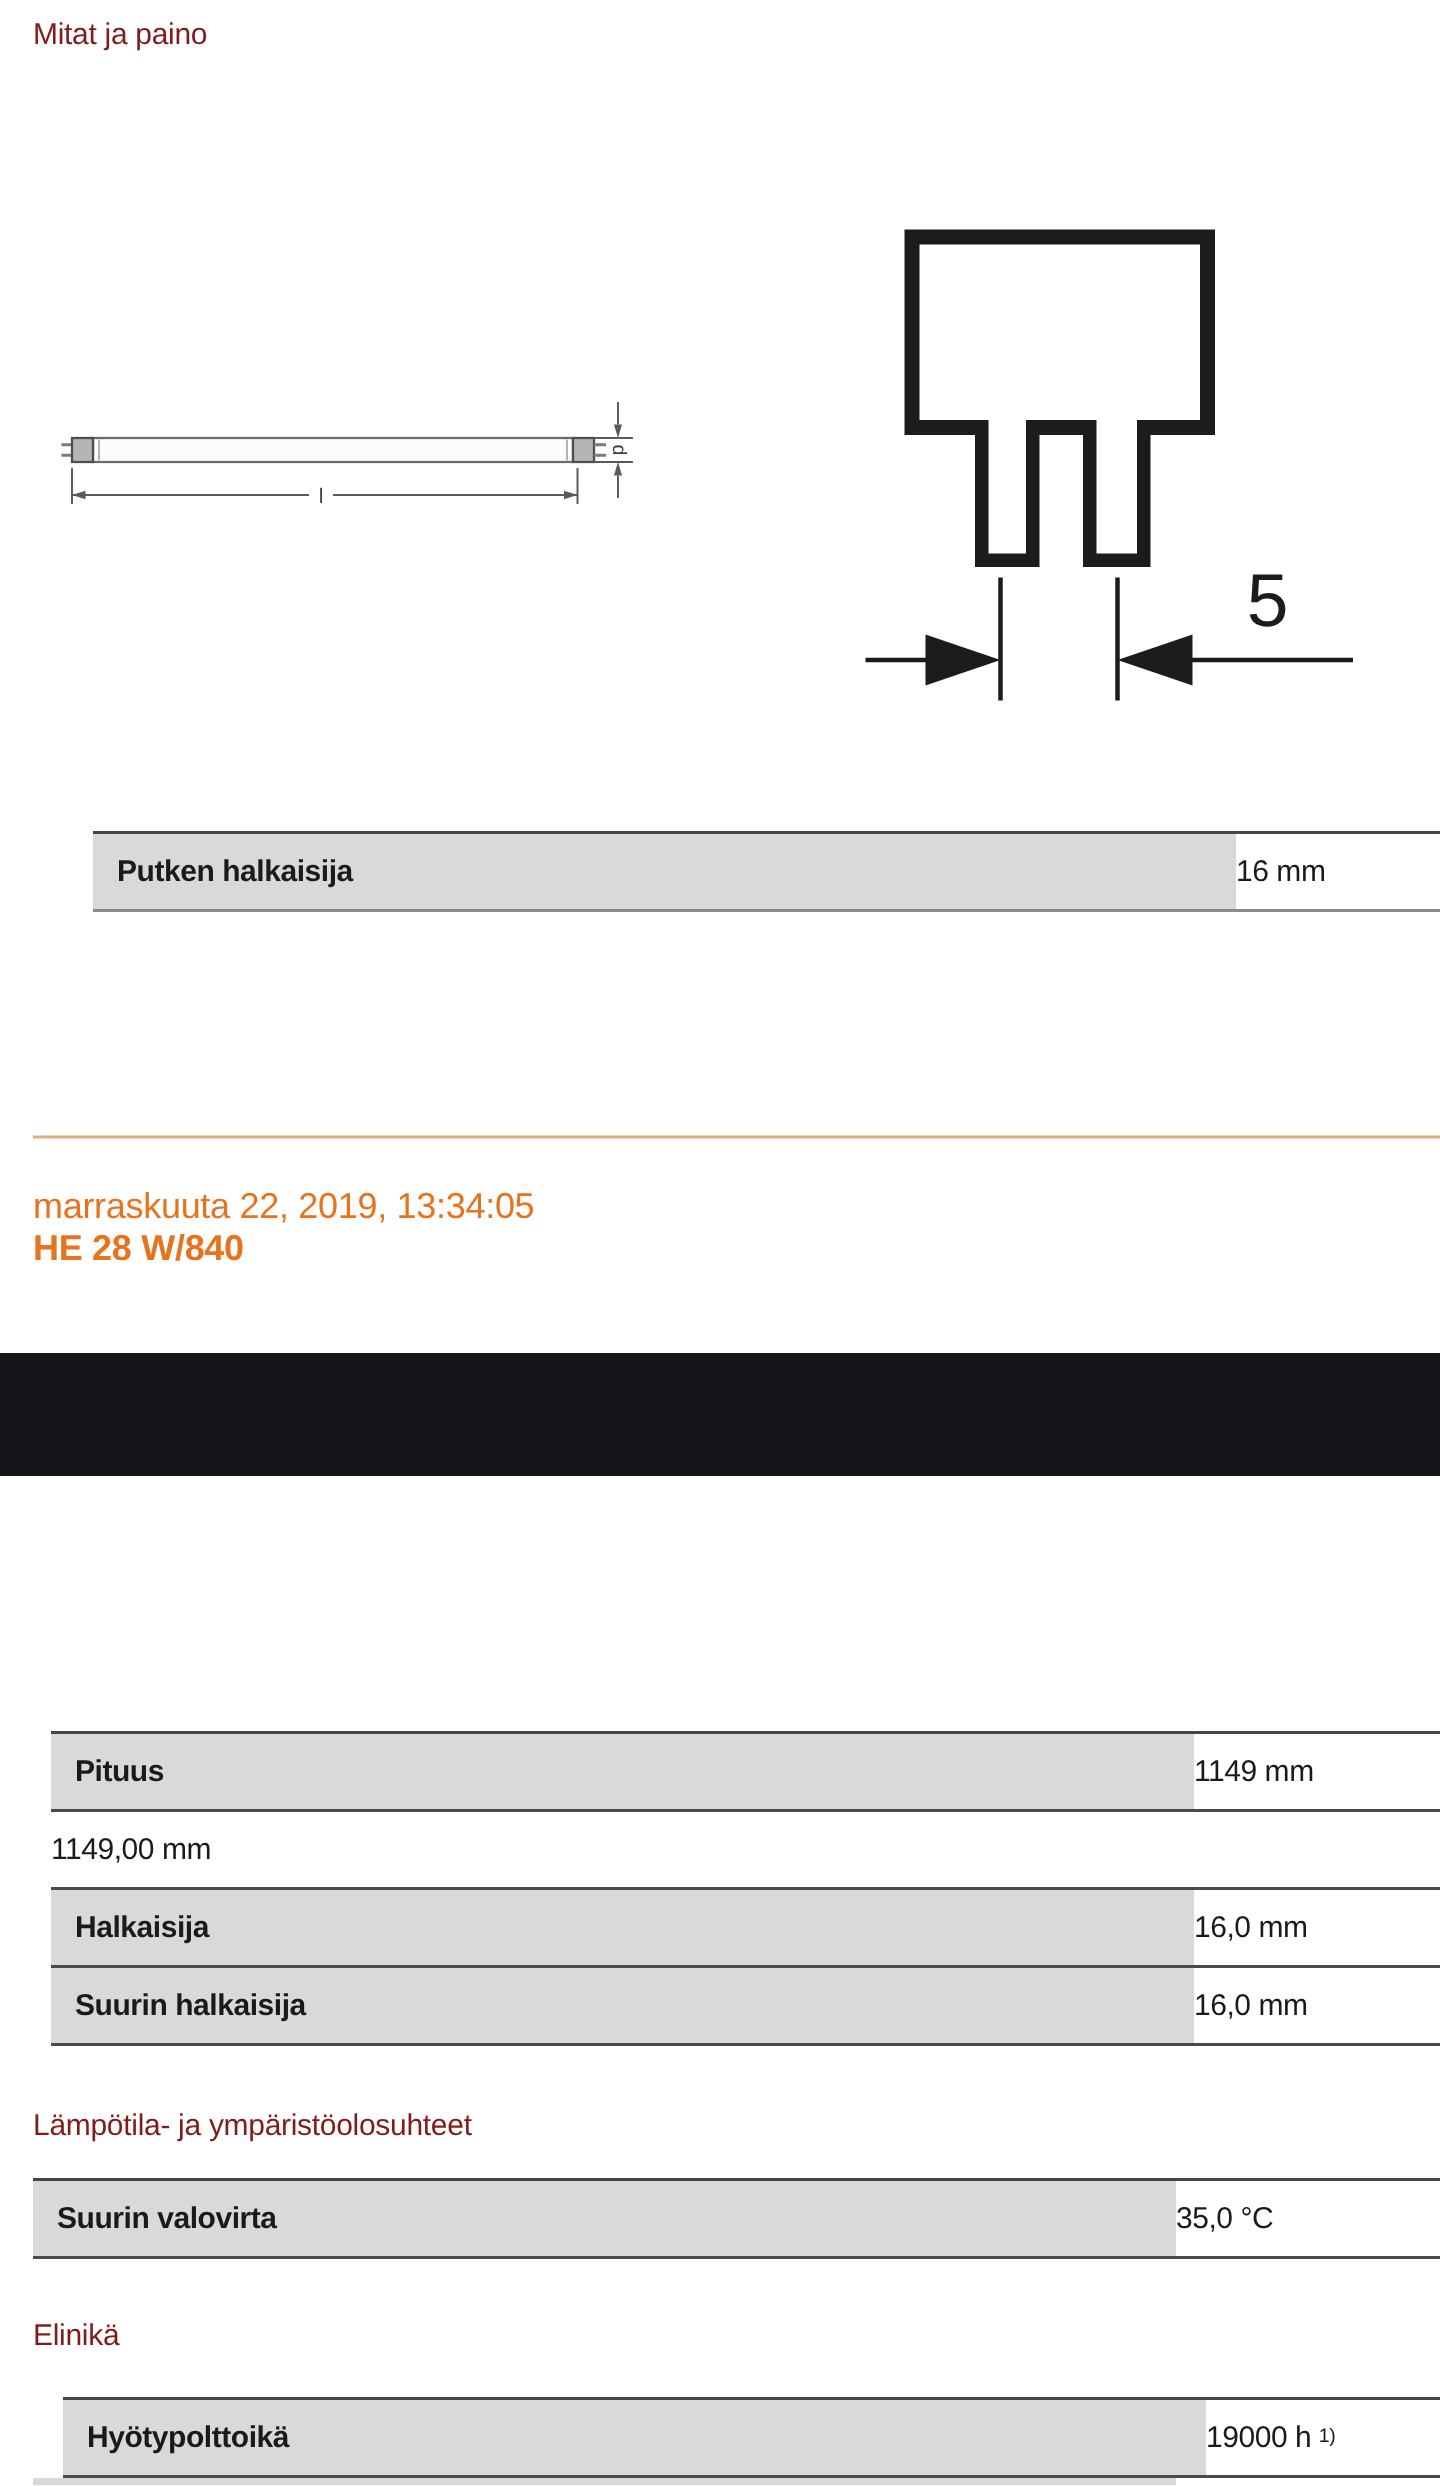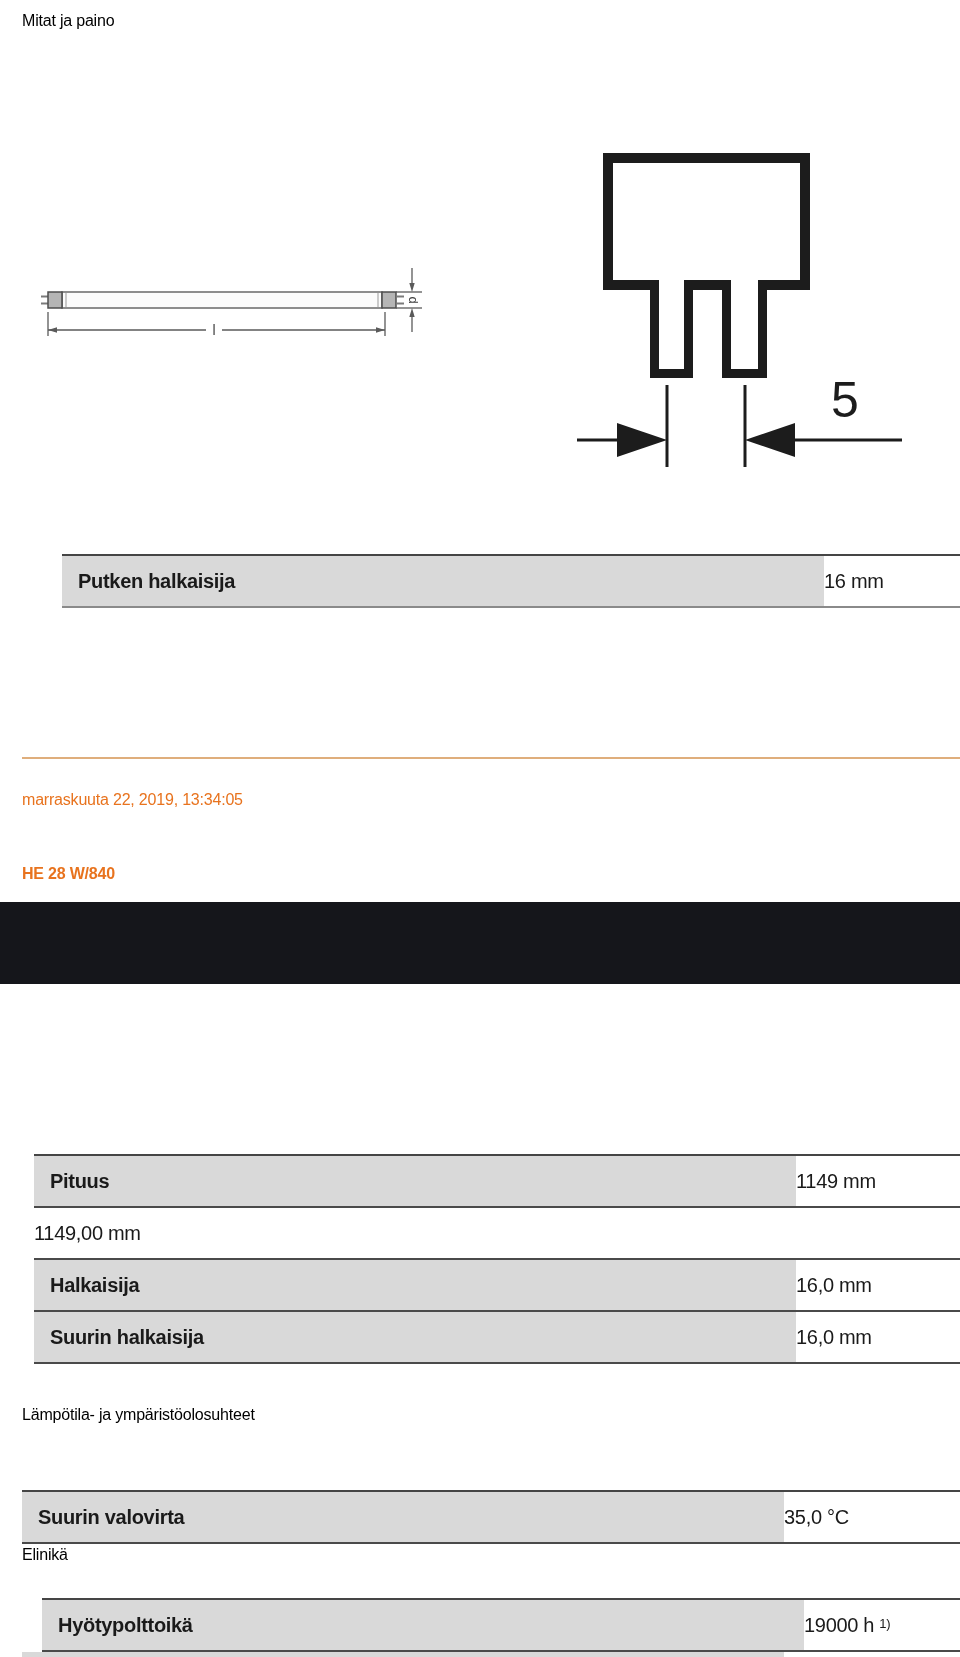--- a/index.html
+++ b/index.html
@@ -2,23 +2,23 @@
 <html><head>
 <meta charset="utf-8">
 <style>
   html,body{margin:0;padding:0;}
   body{
     width:960px;height:1657px;position:relative;background:#ffffff;
     font-family:"Liberation Sans", sans-serif;color:#1a1a1a;overflow:hidden;
   }
   .abs{position:absolute;}
   .section-title{
-    color:#000000;font-size:16px;font-weight:400;letter-spacing:-0.2px;white-space:nowrap;
+    color:#7f1d1d;font-size:20px;font-weight:400;letter-spacing:-0.2px;white-space:nowrap;
   }
-  .meta-line{color:#e8731e;font-size:16px;letter-spacing:-0.2px;white-space:nowrap;}
+  .meta-line{color:#e8731e;font-size:24px;letter-spacing:-0.2px;white-space:nowrap;}
   .meta-line.bold{font-weight:700;}
   .divider{height:2px;background:#dfae7c;}
   .black-bar{background:#15161b;}
   .spec-table{width:938px;border-top:2px solid #454545;}
   .t-row{display:flex;height:50px;border-bottom:2px solid #4a4a4a;}
   .t-label{
     width:762px;box-sizing:border-box;background:#d9d9d9;display:flex;align-items:center;
     padding-left:16px;font-weight:700;font-size:20px;letter-spacing:-0.3px;
   }
   .t-value{
@@ -92,21 +92,21 @@
 <div class="abs spec-table" style="left:22px;top:554px;margin-left:40px;">
   <div class="t-row" style="border-bottom-color:#8a8a8a;">
     <div class="t-label">Putken halkaisija</div>
     <div class="t-value">16 mm</div>
   </div>
 </div>
 
 <div class="abs divider" style="left:22px;top:757px;width:938px;"></div>
 
 <div class="abs meta-line" style="left:22px;top:791px;">marraskuuta 22, 2019, 13:34:05</div>
-<div class="abs meta-line bold" style="left:22px;top:865px;text-align:center;">HE 28 W/840</div>
+<div class="abs meta-line bold" style="left:22px;top:819px;text-align:center;">HE 28 W/840</div>
 
 <div class="abs black-bar" style="left:0;top:902px;width:960px;height:82px;"></div>
 
 <div class="abs spec-table" style="left:22px;top:1154px;margin-left:12px;">
   <div class="t-row">
     <div class="t-label">Pituus</div>
     <div class="t-value">1149 mm</div>
   </div>
   <div class="t-row">
     <div class="t-value">1149,00 mm</div>
@@ -116,21 +116,21 @@
     <div class="t-value">16,0 mm</div>
   </div>
   <div class="t-row">
     <div class="t-label">Suurin halkaisija</div>
     <div class="t-value">16,0 mm</div>
   </div>
 </div>
 
 <div class="abs section-title" style="left:22px;top:1406px;">Lämpötila- ja ympäristöolosuhteet</div>
 
-<div class="abs spec-table" style="left:22px;top:1452px;margin-top:38px;">
+<div class="abs spec-table" style="left:22px;top:1452px;">
   <div class="t-row">
     <div class="t-label">Suurin valovirta</div>
     <div class="t-value">35,0 °C</div>
   </div>
 </div>
 
 <div class="abs section-title" style="left:22px;top:1546px;">Elinikä</div>
 
 <div class="abs spec-table" style="left:22px;top:1598px;margin-left:20px;">
   <div class="t-row">

